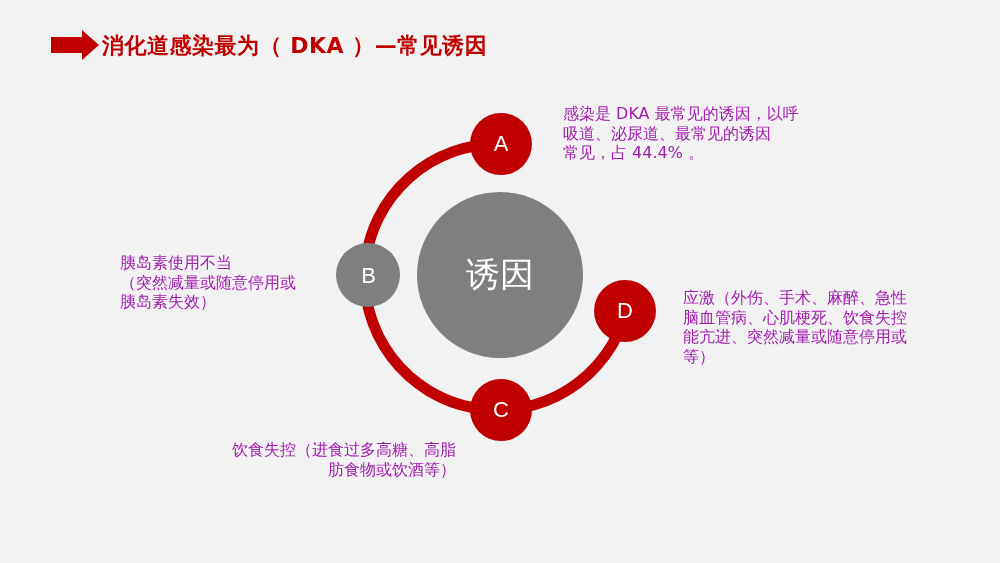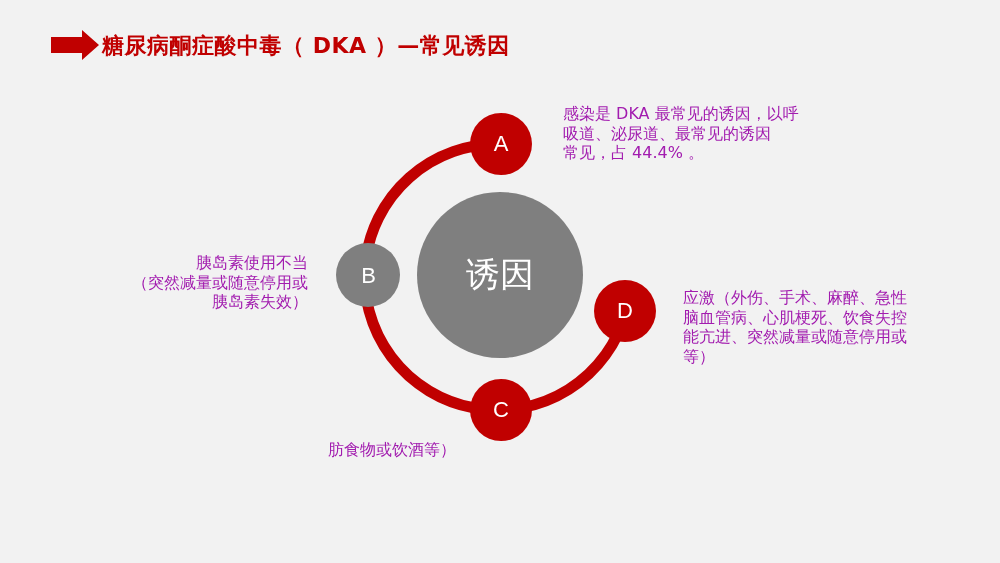--- a/index.html
+++ b/index.html
@@ -19,31 +19,31 @@
     position: absolute; display: flex; align-items: center; justify-content: center;
     color: #FFFFFF; font-family: "Liberation Sans", sans-serif;
   }
   .center-label { left: 417px; top: 192px; width: 166px; height: 166px; font-size: 34px; }
   .letter { width: 62px; height: 62px; font-size: 22px; }
   .desc {
     position: absolute; color: #a21caf; font-size: 16px; line-height: 19.5px;
   }
   .desc-line { display: block; white-space: nowrap; }
   .desc-a { left: 563px; top: 104px; }
-  .desc-b { left: 120px; top: 253px; width: 188px; text-align: right; }
+  .desc-b { left: 120px; top: 253px; width: 188px; text-align: left; }
   .desc-c { left: 190px; top: 440px; width: 266px; text-align: right; }
   .desc-d { left: 683px; top: 288px; }
 </style>
 </head>
 <body>
 
 <svg class="title-arrow" viewBox="0 0 48 30">
   <polygon points="0,7 31,7 31,0 48,15 31,30 31,23 0,23" fill="#C00000"></polygon>
 </svg>
-<div class="title">糖尿病酮症酸中毒（ DKA ）—常见诱因</div>
+<div class="title">消化道感染最为（ DKA ）—常见诱因</div>
 
 <svg class="diagram" viewBox="0 0 1000 563">
 
   <path d="M 500 144 A 133 133 0 1 0 626 312" fill="none" stroke="#C00000" stroke-width="11"></path>
   <circle cx="500" cy="275" r="83" fill="#7F7F7F"></circle>
   <circle cx="501" cy="144" r="31" fill="#C00000"></circle>
   <circle cx="368" cy="275" r="32" fill="#7F7F7F"></circle>
   <circle cx="501" cy="410" r="31" fill="#C00000"></circle>
   <circle cx="625" cy="311" r="31" fill="#C00000"></circle>
 </svg>
@@ -61,20 +61,21 @@
   <span class="desc-line">常见，占 44.4% 。</span>
 </div>
 
 <div class="desc desc-b">
   <span class="desc-line">胰岛素使用不当</span>
   <span class="desc-line">（突然减量或随意停用或</span>
   <span class="desc-line">胰岛素失效）</span>
 </div>
 
 <div class="desc desc-c">
+  <span class="desc-line">饮食失控（进食过多高糖、高脂</span>
   <span class="desc-line">肪食物或饮酒等）</span>
 </div>
 
 <div class="desc desc-d">
   <span class="desc-line">应激（外伤、手术、麻醉、急性</span>
   <span class="desc-line">脑血管病、心肌梗死、饮食失控</span>
   <span class="desc-line">能亢进、突然减量或随意停用或</span>
   <span class="desc-line">等）</span>
 </div>
 

